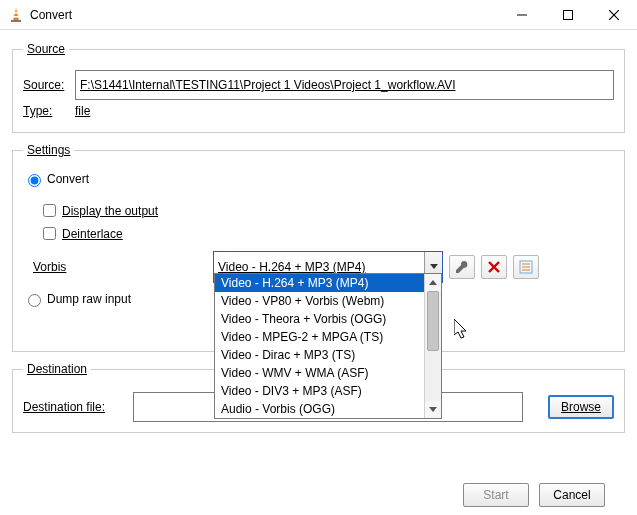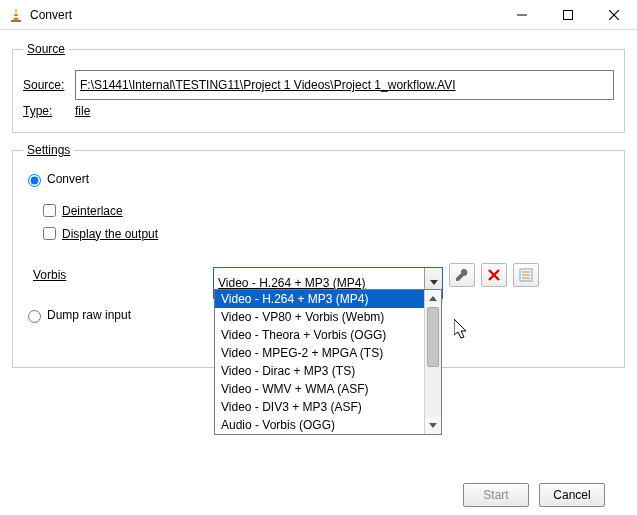--- a/index.html
+++ b/index.html
@@ -14,21 +14,21 @@
   legend { padding: 0 4px; color: #000; }
   .row { display: flex; align-items: center; margin: 4px 0; }
   .lbl { width: 52px; }
   .lbl2 { width: 110px; }
   input[type=text] { border: 1px solid #7a7a7a; height: 20px; padding: 14px 4px; background: #fff; }
   .srcinput { flex: 1; }
   .radio, .check { display: inline-flex; align-items: center; margin: 4px 0; }
   .radio input, .check input { margin-right: 6px; }
   .profile-row { display: flex; align-items: center; margin: 8px 0 4px 0; }
   .profile-lbl { width: 190px; padding-left: 10px; }
-  .combo { position: relative; width: 230px; height: 32px; border: 1px solid #2a5db0; background: #fff; display: flex; align-items: center; margin-top: 16px; }
+  .combo { position: relative; width: 230px; height: 32px; border: 1px solid #2a5db0; background: #fff; display: flex; align-items: center; }
   .combo .combotxt { flex: 1; padding: 0 4px; overflow: hidden; white-space: nowrap; }
   .combo .comboarrow { width: 18px; height: 100%; display: flex; align-items: center; justify-content: center; border-left: 1px solid #999; background: linear-gradient(#f6f6f6,#e4e4e4); }
   .iconbtn { width: 26px; height: 24px; margin-left: 6px; border: 1px solid #b8b8b8; background: linear-gradient(#fdfdfd,#ececec); display: flex; align-items: center; justify-content: center; border-radius: 2px; }
   .dropdown { position: absolute; left: 0; top: 21px; width: 228px; border: 1px solid #7a7a7a; background: #fff; z-index: 50; }
   .dropdown .opt { padding: 2px 6px; white-space: nowrap; overflow: hidden; }
   .dropdown .opt.selected { background: #0a64c8; color: #fff; }
   .scrollbar { position: absolute; right: 0; top: 0; bottom: 0; width: 17px; background: #f0f0f0; border-left: 1px solid #d0d0d0; }
   .scroll-arrow { height: 17px; display: flex; align-items: center; justify-content: center; background: #f6f6f6; }
   .scroll-track { position: absolute; top: 17px; bottom: 17px; left: 0; right: 0; }
   .scroll-thumb { position: absolute; left: 2px; right: 2px; top: 0; height: 60px; background: #c6c6c6; border: 1px solid #a8a8a8; border-radius: 2px; }
@@ -91,25 +91,25 @@
     <legend>Settings</legend>
 
     <label class="radio">
       <input type="radio" checked="" style="">
       <span>Convert</span>
     </label>
 
     <div class="indent" style="margin-top:10px;">
       <label class="check" style="display:flex;">
         <input type="checkbox" style="">
-        <span>Deinterlace</span>
+        <span>Display the output</span>
       </label>
       <label class="check" style="display:flex;">
         <input type="checkbox" style="">
-        <span>Display the output</span>
+        <span>Deinterlace</span>
       </label>
     </div>
 
     <div class="profile-row">
       <span class="profile-lbl">Vorbis</span>
       <div class="combo">
         <span class="combotxt">Video - H.264 + MP3 (MP4)</span>
         <span class="comboarrow">
           <svg width="8" height="6">
               <polygon points="0,0 8,0 4,5" fill="#333"></polygon>
@@ -162,20 +162,31 @@
         </svg>
       </div>
     </div>
 
     <label class="radio" style="">
       <input type="radio" style="">
       <span>Dump raw input</span>
     </label>
   </fieldset>
 
+  <fieldset>
+    <legend>Destination</legend>
+    <div class="dest-row">
+      <span class="lbl2">Destination file:</span>
+      <input type="text" class="destinput" value="" style="">
+      <span style="flex:1"></span>
+      <button class="btn primary">
+        <span>Browse</span>
+      </button>
+    </div>
+  </fieldset>
 
   <svg class="cursor" width="18" height="22" style="left:454px; top:289px;">
     <polygon points="0,0 0,16 4,13 7,19 10,18 7,12 12,12" fill="#fff" stroke="#000" stroke-width="1"></polygon>
   </svg>
 
 </div>
 
 <div class="footer">
   <button class="btn disabled">
     <span>Start</span>

